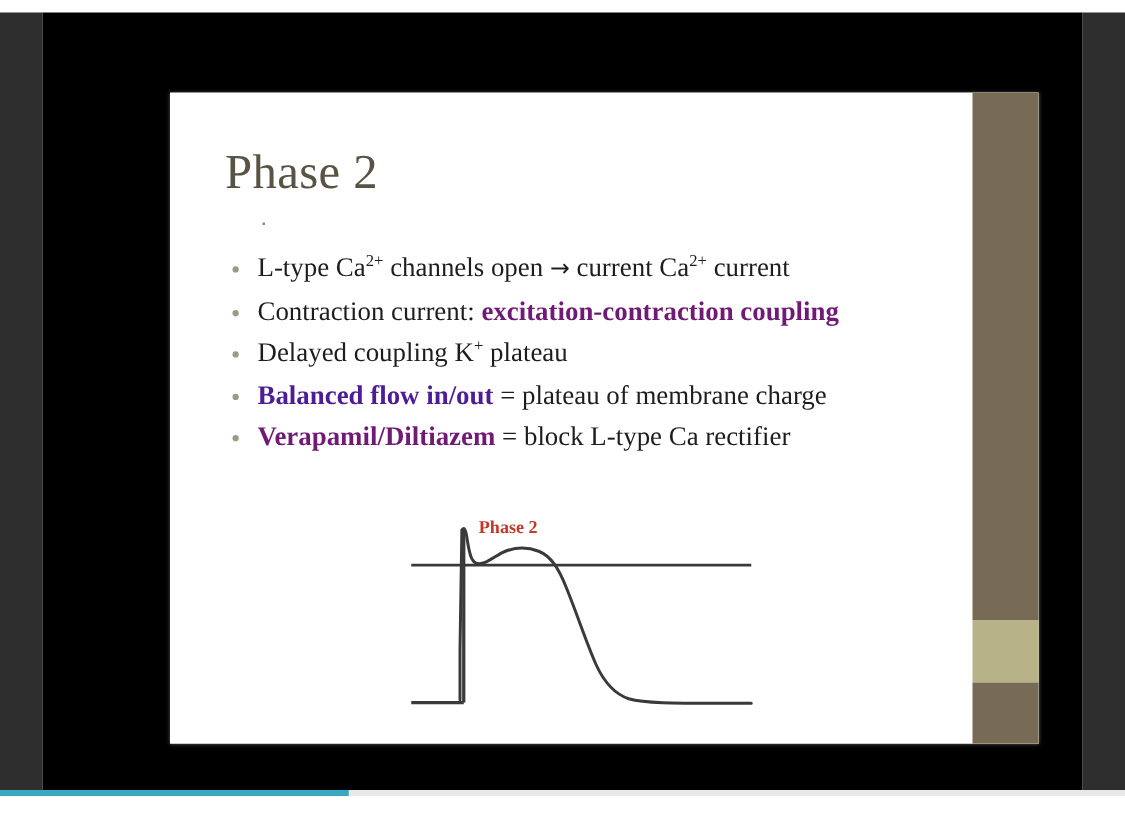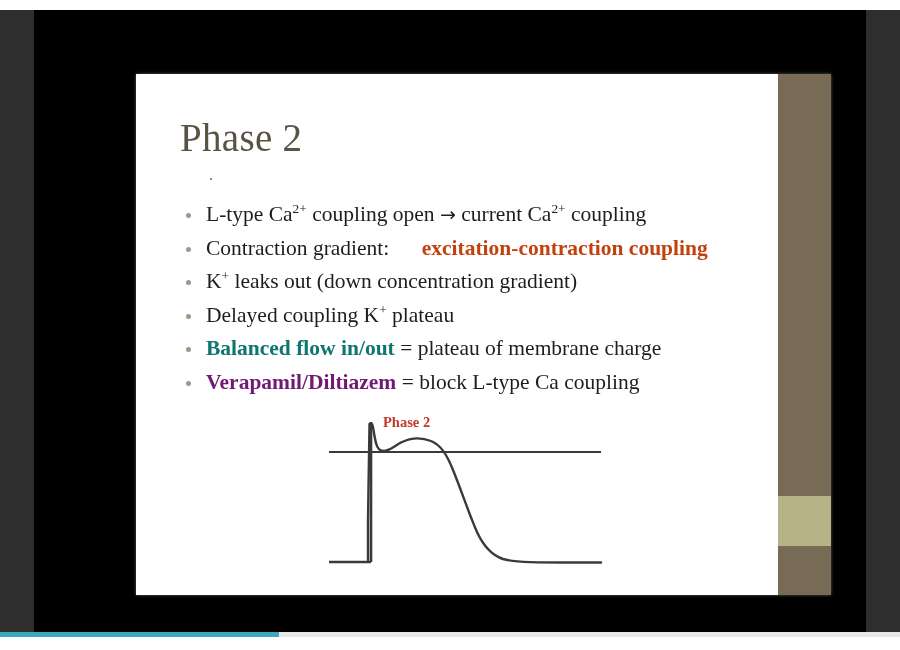--- a/index.html
+++ b/index.html
@@ -181,26 +181,25 @@
 
       <div class="slide-bar-top"></div>
       <div class="slide-bar-accent"></div>
       <div class="slide-bar-bottom"></div>
 
       <div class="slide-title">Phase 2</div>
 
       <div class="tiny-dot"></div>
 
       <ul class="bullets" id="bullet-list">
-          <li class="bullet"><span>L-type Ca</span><sup>2+</sup><span> coupling open </span><span class="arrow-glyph">→</span><span> current Ca</span><sup>2+</sup><span> coupling</span></li>
-          <li class="bullet"><span>Contraction gradient: </span><span class="em" style="color: #c2410c; margin-left: 27px;">excitation-contraction coupling</span></li>
-          <li class="bullet"><span>K</span><sup>+</sup><span> leaks out (down concentration gradient)</span></li>
+          <li class="bullet"><span>L-type Ca</span><sup>2+</sup><span> channels open </span><span class="arrow-glyph">→</span><span> current Ca</span><sup>2+</sup><span> current</span></li>
+          <li class="bullet"><span>Contraction current: </span><span class="em" style="color: #701a75;">excitation-contraction coupling</span></li>
           <li class="bullet"><span>Delayed coupling K</span><sup>+</sup><span> plateau</span></li>
-          <li class="bullet"><span class="em" style="color: #0f766e;">Balanced flow in/out</span><span> = plateau of membrane charge</span></li>
-          <li class="bullet"><span class="em" style="color: #701a75;">Verapamil/Diltiazem</span><span> = block L-type Ca coupling</span></li>
+          <li class="bullet"><span class="em" style="color: #4c1d95;">Balanced flow in/out</span><span> = plateau of membrane charge</span></li>
+          <li class="bullet"><span class="em" style="color: #701a75;">Verapamil/Diltiazem</span><span> = block L-type Ca rectifier</span></li>
         </ul>
 
       <div class="figure">
         <div class="fig-label">Phase 2</div>
         <svg width="300" height="180" viewBox="0 0 300 180">
 
           <line x1="8" y1="42" x2="280" y2="42" stroke="#3a3a3a" stroke-width="2.2"></line>
 
           <line x1="50" y1="12" x2="50" y2="152" stroke="#3a3a3a" stroke-width="2.6"></line>
 

